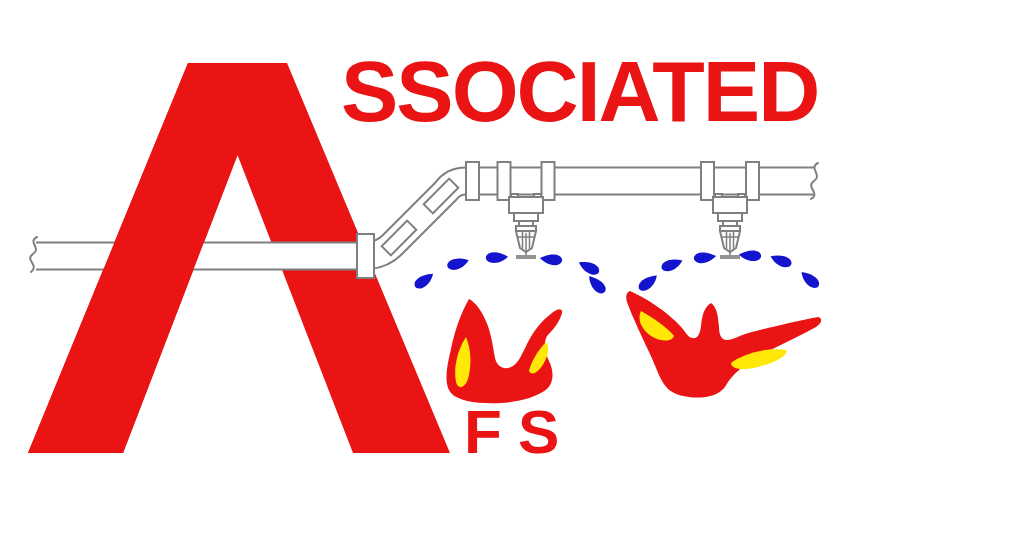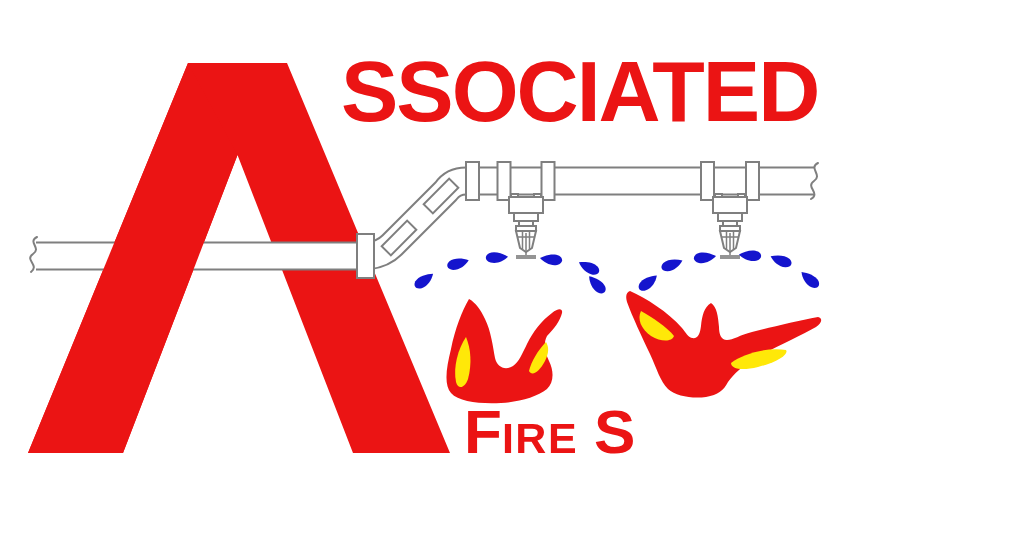--- a/index.html
+++ b/index.html
@@ -121,17 +121,16 @@
            C625,295 627,292 630,291 Z"></path>
       <path class="f-yellow" d="M641,311 C637,319 641,329 651,336 C661,342 672,342 674,336 C667,327 652,317 641,311 Z"></path>
       <path class="f-yellow" d="M731,363 C743,354 766,347 786,350 C789,354 778,362 758,367 C742,371 731,369 731,363 Z"></path>
     </g>
   </svg>
 
   <div class="wm-top">SSOCIATED</div>
 
   <div class="wm-bottom">
     <span class="cap-big">F</span>
-      <span class="cap-small">IRE</span>
     <span class="cap-big word2">S</span>
   </div>
 
 </div>
 
 </body></html>

